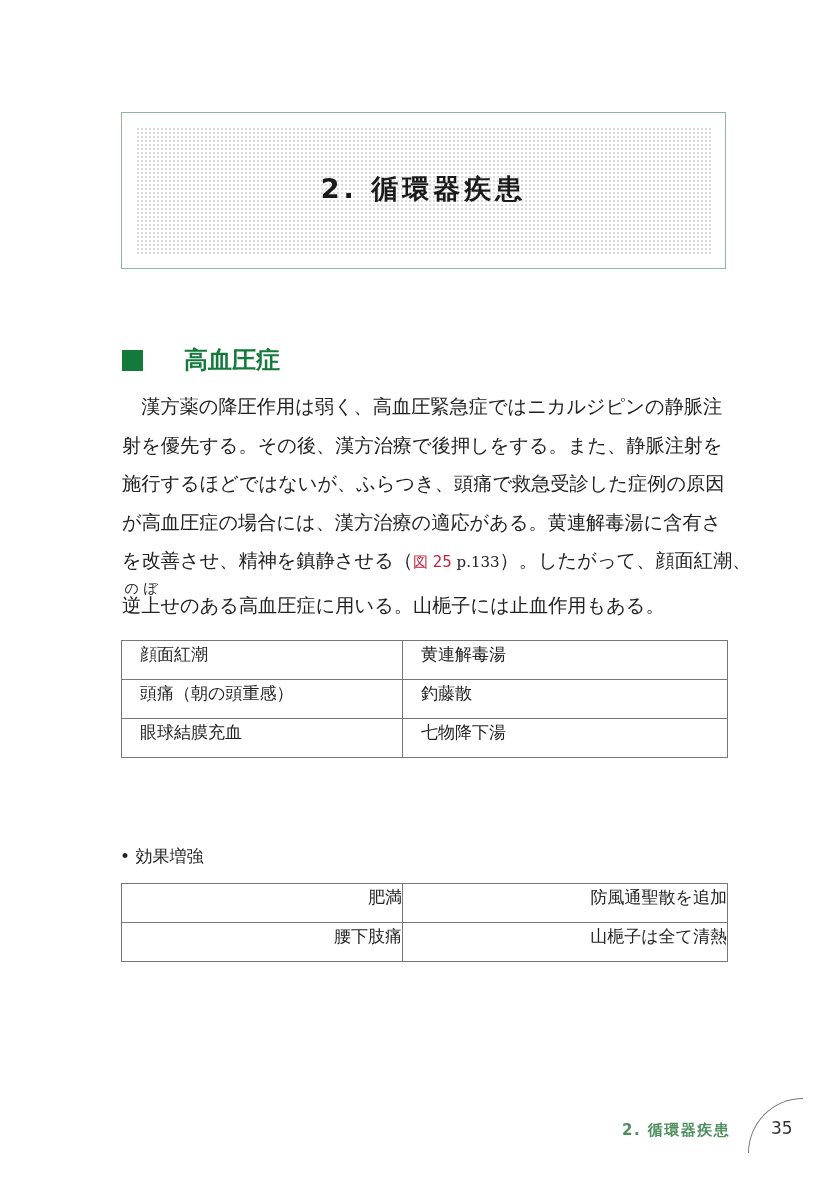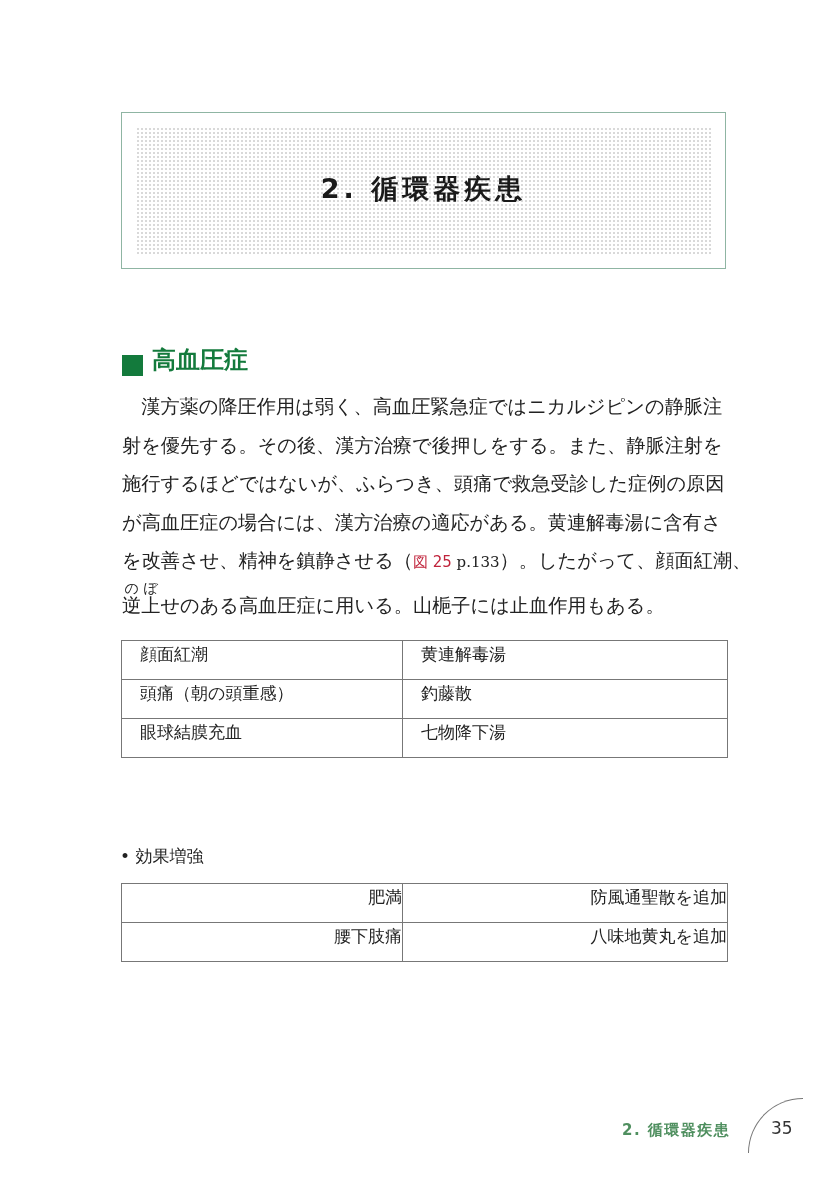--- a/index.html
+++ b/index.html
@@ -8,23 +8,23 @@
 
   .chapter-box { position: absolute; left: 121px; top: 112px; width: 605px; height: 157px;
                  border: 1.5px solid #8fb5a3; box-sizing: border-box; background: #fff; }
   .chapter-dots { position: absolute; left: 14px; top: 14px; right: 14px; bottom: 14px;
                   background-image: radial-gradient(circle, #d9d9d9 0.9px, transparent 1.1px);
                   background-size: 4px 4px; }
   .chapter-title { position: absolute; left: 0; right: 0; top: 58px; text-align: center;
                    font-family: "DejaVu Sans", "Liberation Sans", sans-serif;
                    font-size: 27px; font-weight: bold; letter-spacing: 4px; color: #1a1a1a; }
 
-  .section-heading { position: absolute; left: 122px; top: 344px; display: flex; align-items: flex-end;
+  .section-heading { position: absolute; left: 122px; top: 344px; display: flex; align-items: center;
                      font-family: "DejaVu Sans", "Liberation Sans", sans-serif; font-size: 24px;
-                     font-weight: bold; color: #137a3c; }
+                     font-weight: bold; color: #137a3c; gap: 32px; }
   .section-square { width: 21px; height: 21px; background: #137a3c; margin-right: 9px; }
 
   .paragraph { position: absolute; left: 122px; top: 388px; width: 610px;
                font-size: 19.2px; line-height: 38.5px; color: #222; }
   .paragraph .line { white-space: nowrap; display: block; height: 38.5px; }
   .ref-red { color: #c0233b; font-family: "DejaVu Sans", "Liberation Sans", sans-serif; font-size: 15px; }
   .ref-page { font-size: 15px; }
   ruby rt { font-size: 14px; }
 
   table.kampo { position: absolute; left: 121px; width: 607px; border-collapse: collapse;
@@ -88,20 +88,20 @@
 <div class="bullet-label">• 効果増強</div>
 
 <table class="kampo" id="table2">
   <tbody>
       <tr>
         <td class="c1">肥満</td>
         <td>防風通聖散を追加</td>
       </tr>
   <tr>
         <td class="c1">腰下肢痛</td>
-        <td>八味地黄丸を追加</td>
+        <td>山梔子は全て清熱</td>
       </tr>
 </tbody>
   </table>
 
 <div class="footer-chapter">2. 循環器疾患</div>
 <div class="footer-arc2"></div>
 <div class="page-number">35</div>
 
 </body></html>

